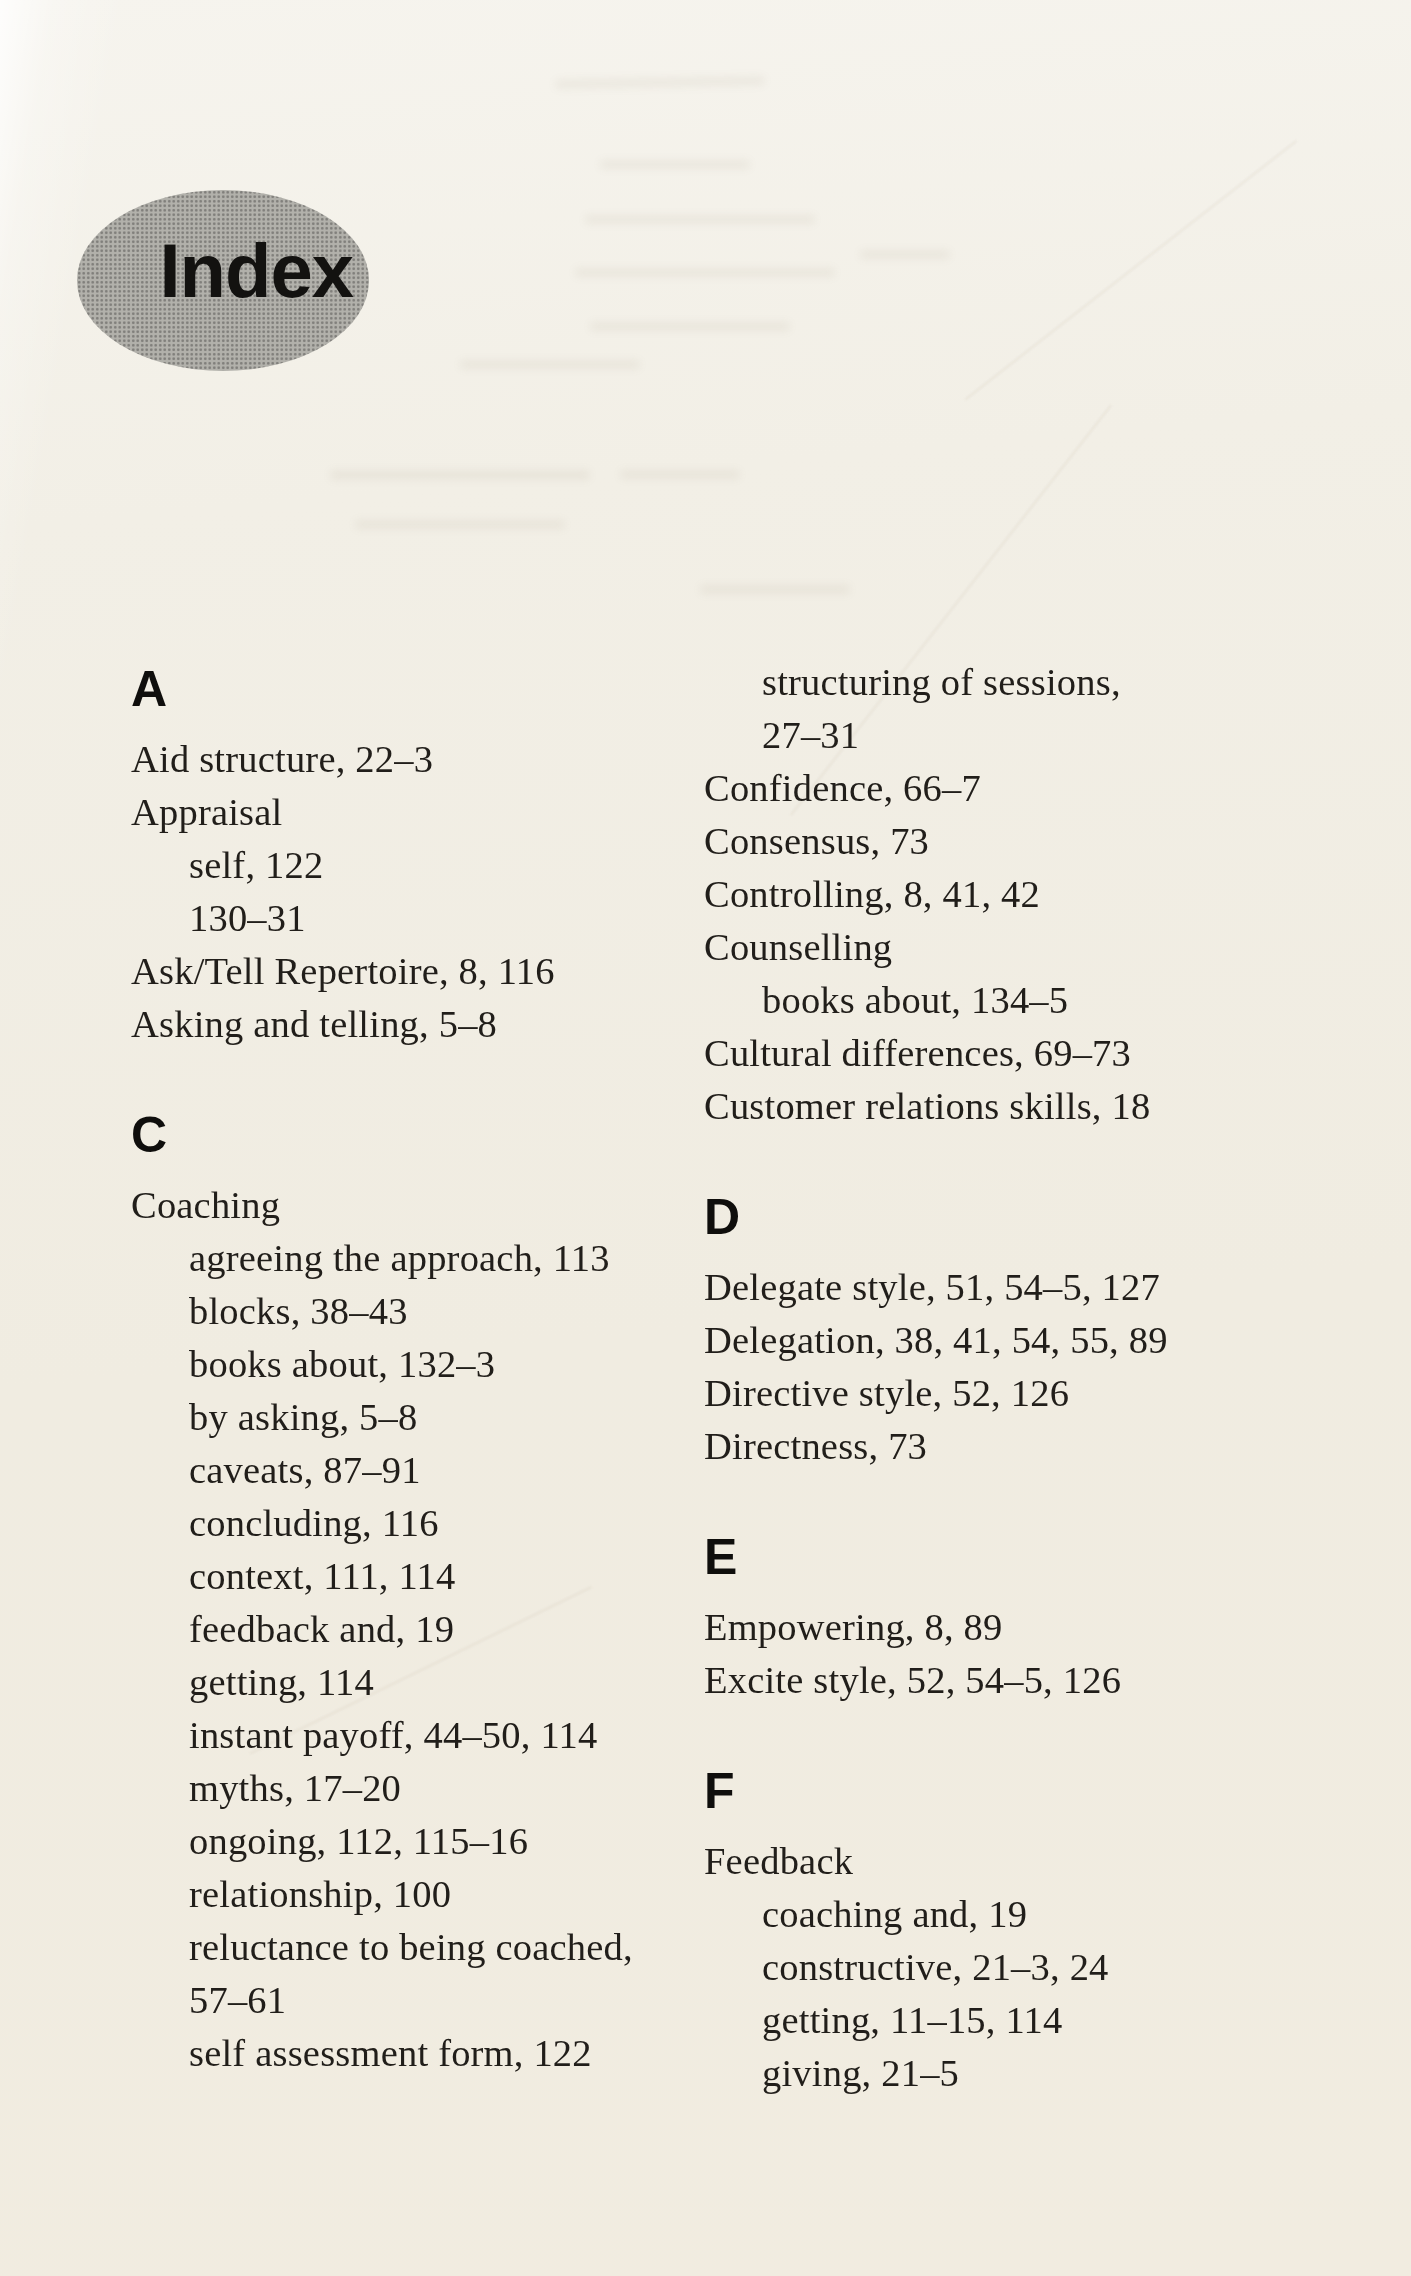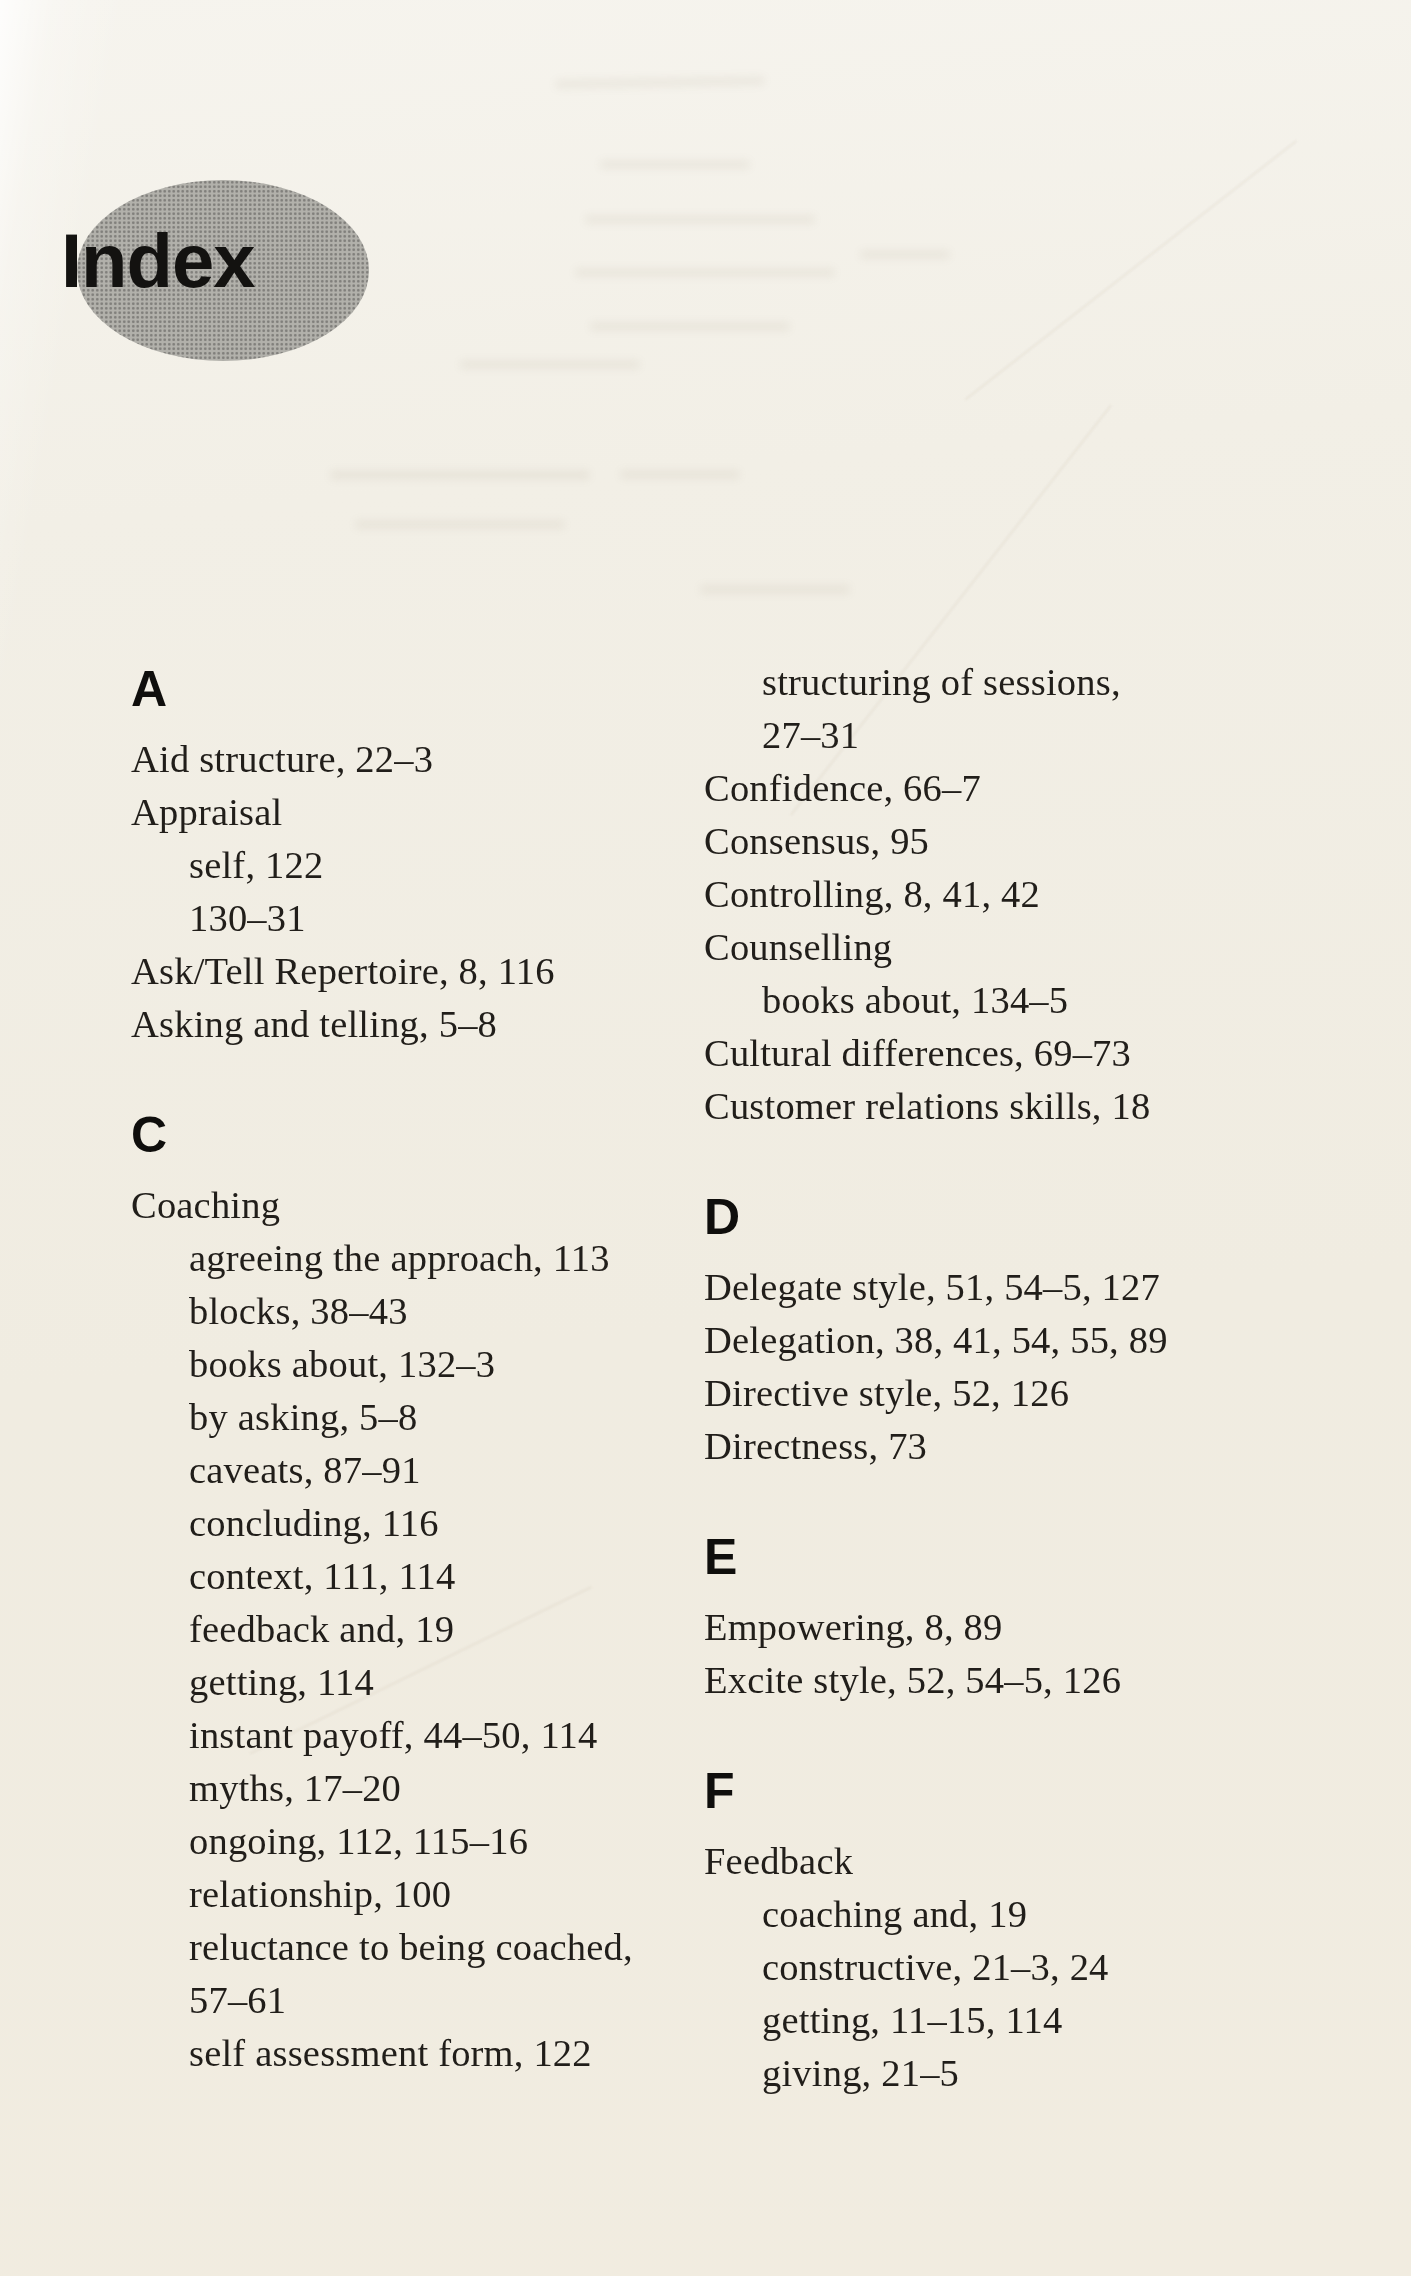--- a/index.html
+++ b/index.html
@@ -13,23 +13,23 @@
     width: 1411px; height: 2276px;
     background-color: #f1eee5;
     background-image:
       linear-gradient(100deg, rgba(255,255,255,0.85) 0%, rgba(255,255,255,0.25) 3%, rgba(255,255,255,0) 7%),
       linear-gradient(175deg, #f6f4ee 0%, #f2efe6 22%, #f0ece1 58%, #f1ece0 100%);
     overflow: hidden;
   }
 
   
   .index-badge {
-    position: absolute; left: 77px; top: 180px;
+    position: absolute; left: 77px; top: 190px;
     width: 292px; height: 181px;
-    display: flex; align-items: center; justify-content: flex-start;
+    display: flex; align-items: center; justify-content: flex-end;
   }
   .index-badge::before {
     content: ""; position: absolute; inset: 0; border-radius: 50%;
     background-color: #b2b1ab;
     background-image: radial-gradient(#7f7e7a 1.1px, rgba(178,177,171,0) 1.5px);
     background-size: 4.5px 4.5px;
     filter: blur(0.6px);
   }
   .index-badge .badge-label {
     position: relative; z-index: 1;
@@ -125,21 +125,21 @@
         <div class="entry indent-1">reluctance to being coached,</div>
         <div class="entry indent-1">57–61</div>
         <div class="entry indent-1">self assessment form, 122</div>
       </div>
     </div>
   <div class="col col-right" id="col-1">
       <div class="section">
         <div class="entry indent-1">structuring of sessions,</div>
         <div class="entry indent-1">27–31</div>
         <div class="entry indent-0">Confidence, 66–7</div>
-        <div class="entry indent-0">Consensus, 95</div>
+        <div class="entry indent-0">Consensus, 73</div>
         <div class="entry indent-0">Controlling, 8, 41, 42</div>
         <div class="entry indent-0">Counselling</div>
         <div class="entry indent-1">books about, 134–5</div>
         <div class="entry indent-0">Cultural differences, 69–73</div>
         <div class="entry indent-0">Customer relations skills, 18</div>
       </div>
       <div class="section">
         <div class="section-header">D</div>
         <div class="entry indent-0">Delegate style, 51, 54–5, 127</div>
         <div class="entry indent-0">Delegation, 38, 41, 54, 55, 89</div>

